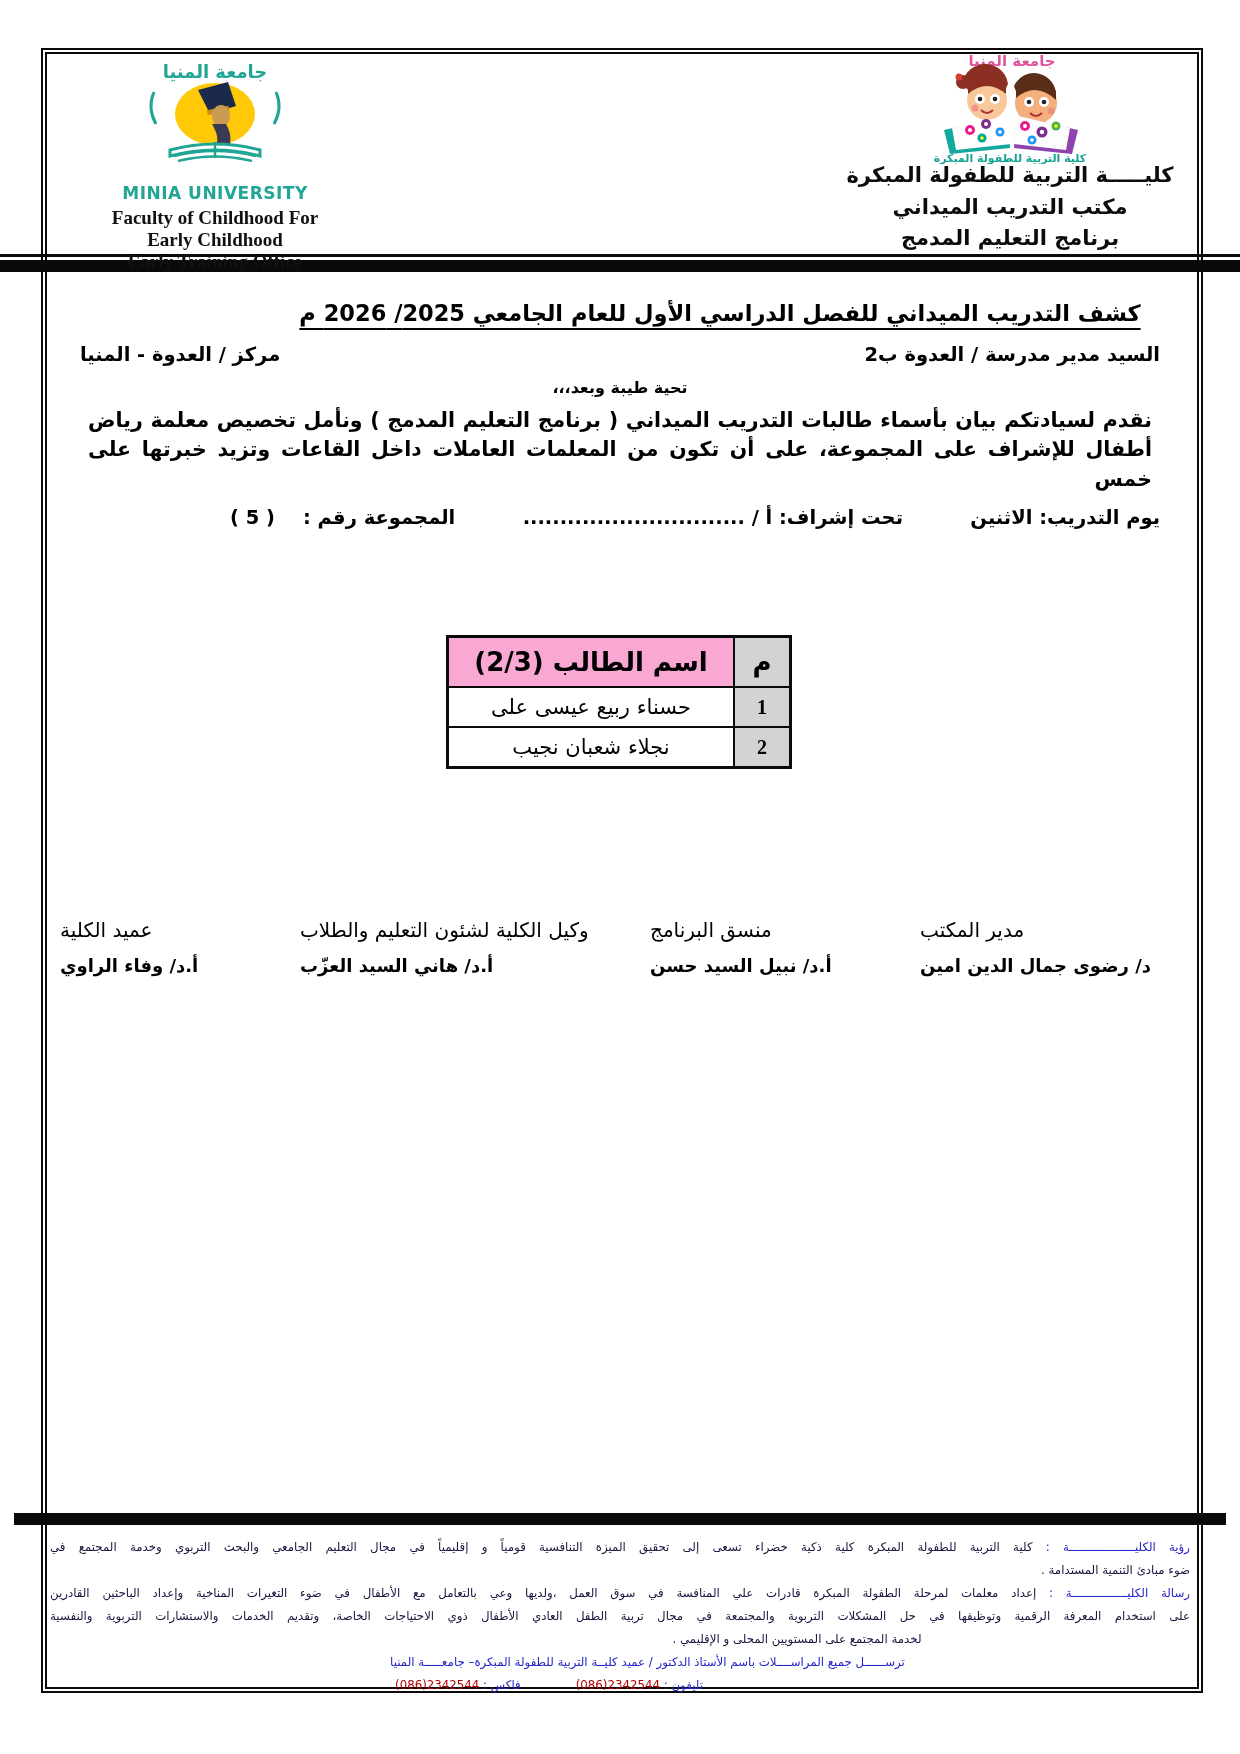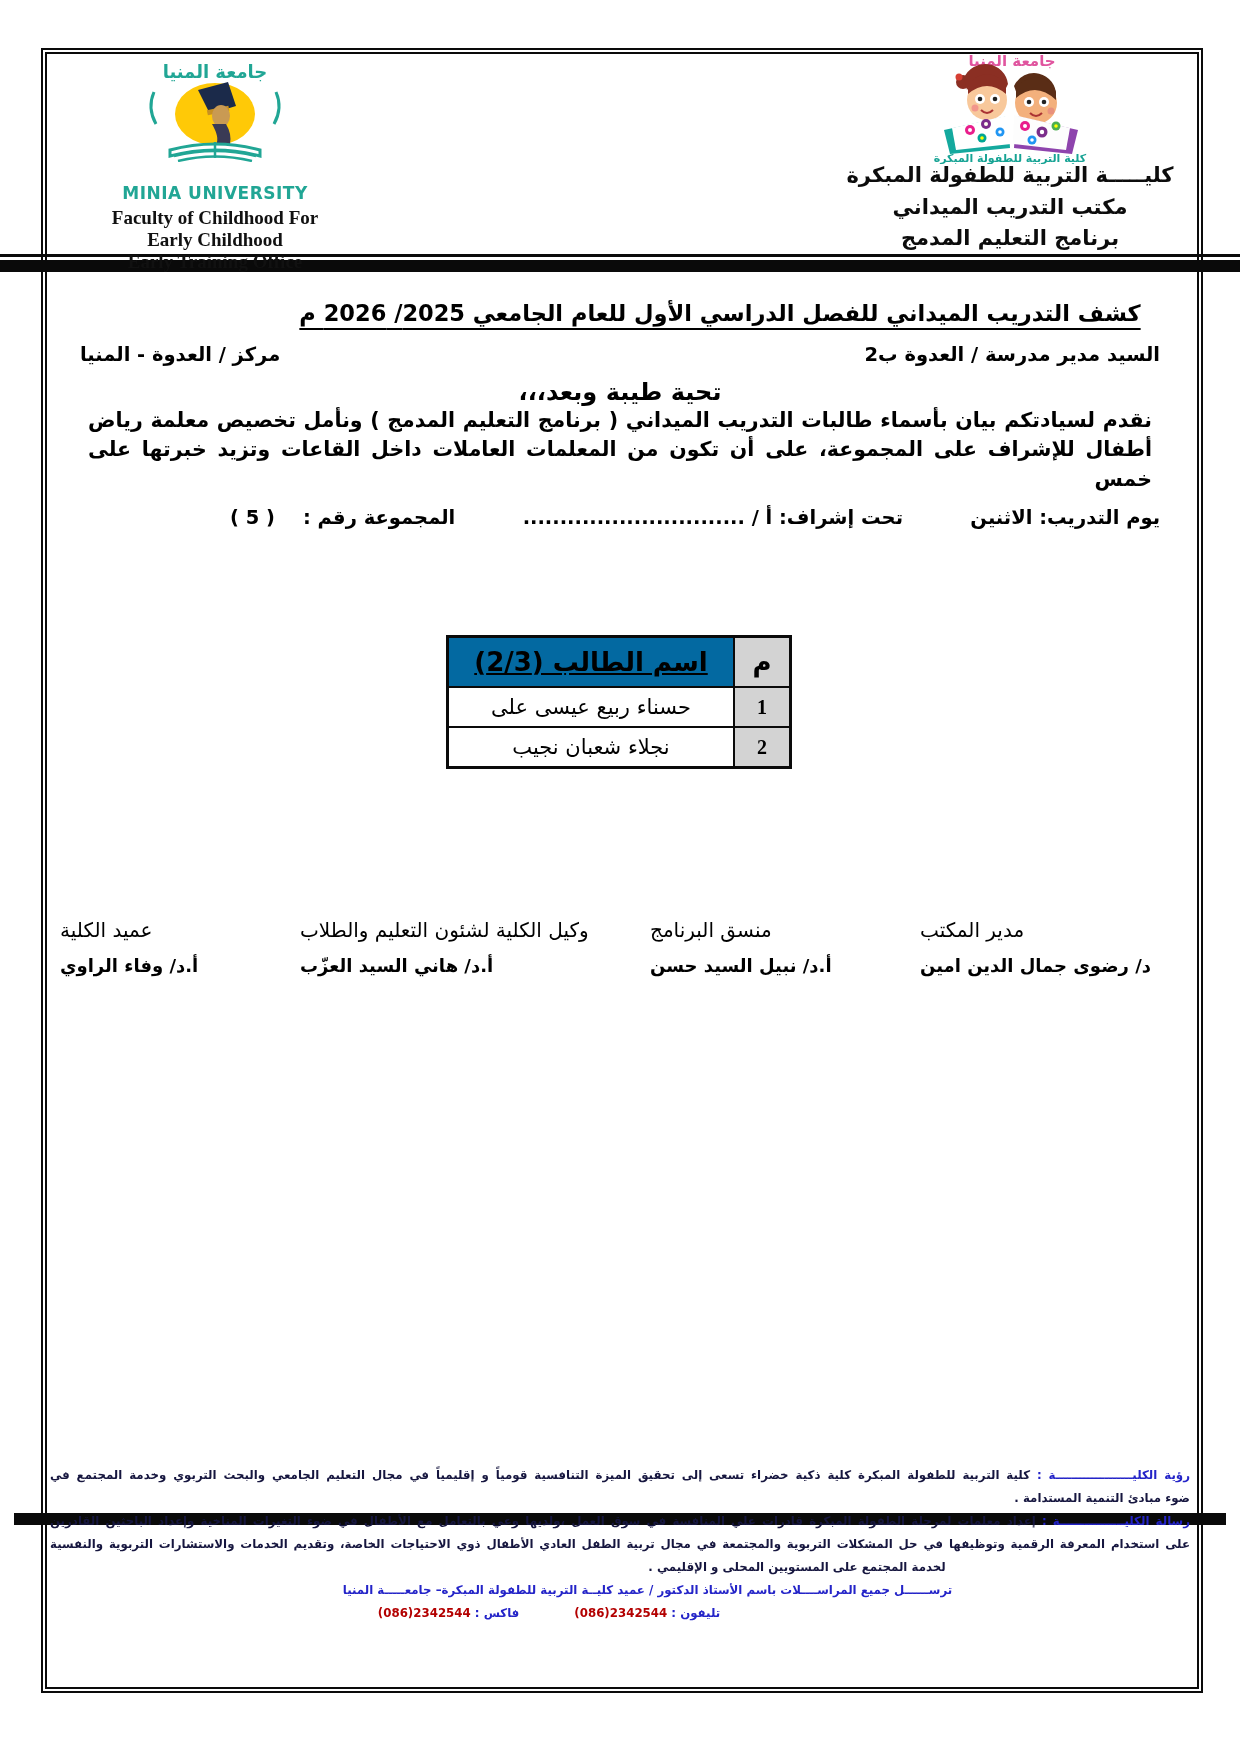--- a/index.html
+++ b/index.html
@@ -20,50 +20,50 @@
   .logo-right{left:845px;top:52px;width:330px;text-align:center;}
   .ar-head{direction:rtl;left:845px;top:160px;width:330px;text-align:center;
            font-weight:bold;font-size:21px;line-height:1.5;color:#0c0c0c;}
   
   .doc-title{direction:rtl;left:220px;top:300px;width:1000px;text-align:center;
              font-size:22.5px;font-weight:bold;
              text-decoration:underline;text-underline-offset:7px;text-decoration-thickness:2px;}
   .addressee{direction:rtl;left:80px;top:343px;width:1080px;display:flex;
              justify-content:space-between;font-size:19.5px;font-weight:bold;}
   .greeting{direction:rtl;left:0;top:378px;width:1240px;text-align:center;
-            font-size:24px;font-weight:bold;}
+            font-size:16px;font-weight:bold;}
   .body-par{direction:rtl;left:88px;top:406px;width:1064px;font-size:20.5px;
             font-weight:bold;line-height:1.43;}
   .jline{text-align:justify;text-align-last:justify;}
   .cline{text-align:center;}
   .training{direction:rtl;left:230px;top:506px;width:930px;display:flex;
             justify-content:space-between;align-items:baseline;
             font-size:19.5px;font-weight:bold;}
   .dots{letter-spacing:1px;}
   .grp{display:flex;gap:28px;}
   
   .stu-table{left:446px;top:635px;border-collapse:collapse;direction:rtl;}
   .stu-table td,.stu-table th{border:2.5px solid #0a0a0a;}
   .stu-table{border:3px solid #0a0a0a;}
   th.num,td.num{width:52px;background:#d3d3d3;text-align:center;}
   th.name,td.name{width:282px;text-align:center;}
-  th.name{background:#0369a1;text-decoration:underline;}
+  th.name{background:#f9a8d4;}
   .stu-table th{height:46px;font-size:26px;font-weight:bold;}
   .stu-table td{height:36px;font-size:21px;}
   td.num{font-family:"Liberation Serif","DejaVu Serif",serif;font-weight:bold;font-size:20px;}
   
   .signs{direction:rtl;left:60px;top:918px;width:1120px;display:flex;
          justify-content:space-between;}
   .sig{text-align:left;}
   .sig .t{font-size:20px;font-weight:500;}
   .sig .n{font-size:18px;font-weight:bold;margin-top:13px;}
   .sig1{width:260px;} .sig2{width:220px;} .sig3{width:300px;} .sig4{width:190px;}
   
-  .footer{direction:rtl;left:50px;top:1464px;width:1140px;font-size:11.8px;
-          font-weight:bold;color:#16163f;line-height:1.95;}
+  .footer{direction:rtl;left:50px;top:1536px;width:1140px;font-size:11.8px;
+          font-weight:normal;color:#16163f;line-height:1.95;}
   .footer .lbl{color:#2424c8;}
   .f-just{text-align:justify;text-align-last:justify;}
   .f-right{text-align:right;}
   .f-c5{margin-left:354px;text-align:center;}
   .f-corr{text-align:center;color:#2424c8;margin-left:55px;}
   .f-phones{display:flex;direction:rtl;justify-content:center;gap:55px;margin-right:142px;}
   .red{color:#b30000;}
   svg text{font-family:"DejaVu Sans",sans-serif;}
 </style>
 </head>

